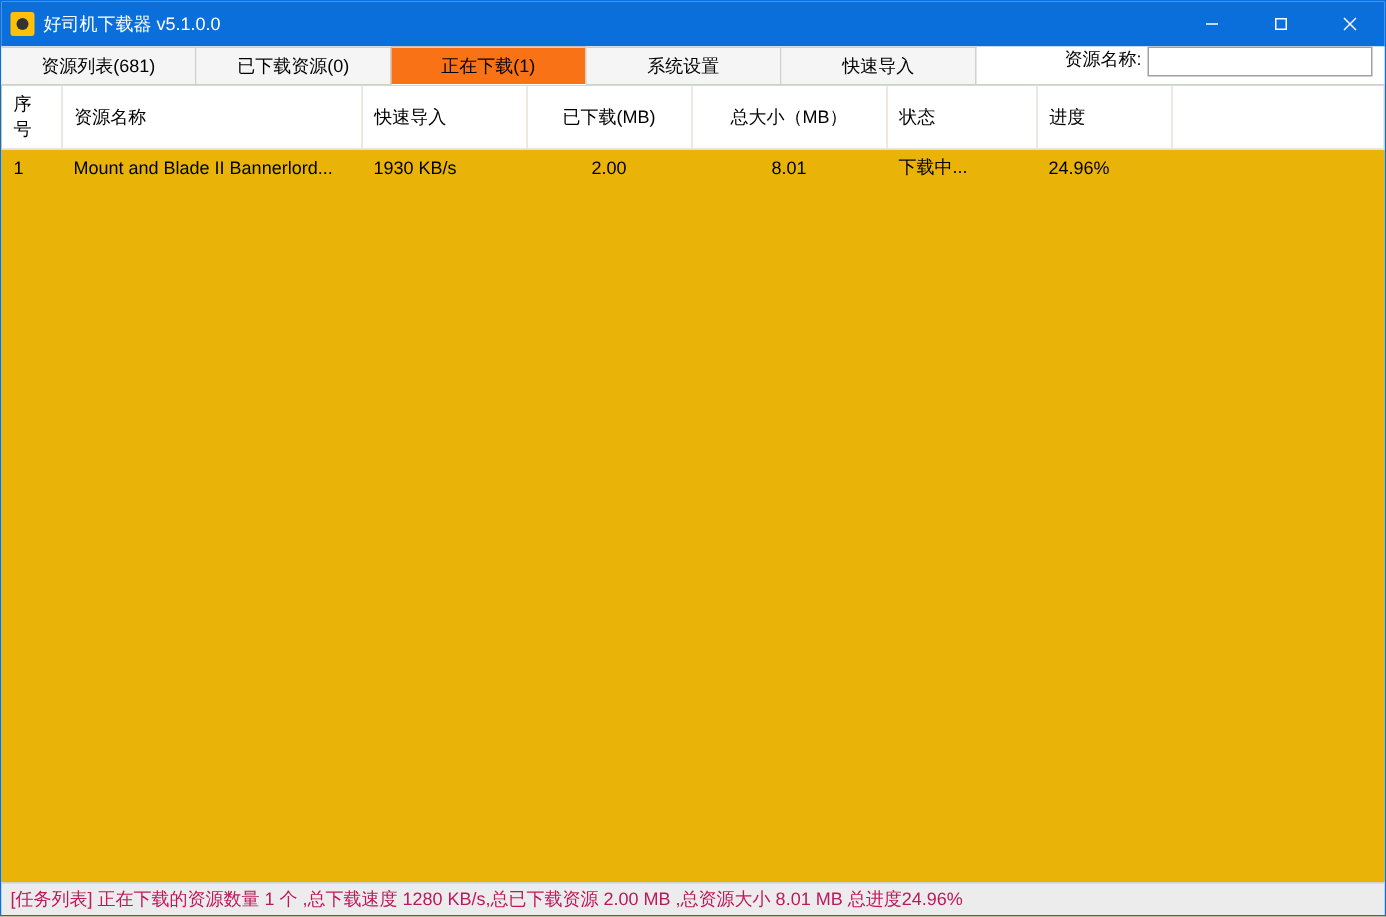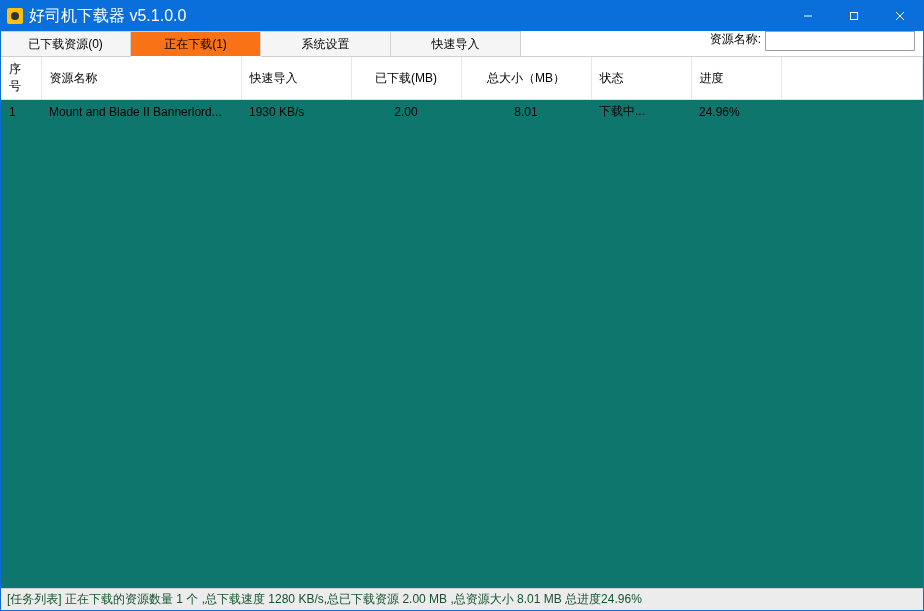--- a/index.html
+++ b/index.html
@@ -1,36 +1,36 @@
 <!DOCTYPE html>
 <html><head>
 <meta charset="utf-8">
 <style>
 * { margin: 0; padding: 0; box-sizing: border-box; }
 body { font-family: "Microsoft YaHei", "SimSun", sans-serif; font-size: 12px; background: #fff; }
 .window { width: 924px; height: 611px; border: 1px solid #0a6edb; display: flex; flex-direction: column; }
 .titlebar { height: 30px; background: #0a6edb; display: flex; align-items: center; color: #fff; padding-left: 6px; }
 .app-icon { width: 16px; height: 16px; background: #FFC107; border-radius: 2px; margin-right: 6px; display: flex; align-items: center; justify-content: center; }
 .app-icon svg { width: 12px; height: 12px; }
-.title-text { flex: 1; font-size: 16px; }
+.title-text { flex: 1; font-size: 12px; }
 .window-controls { display: flex; height: 100%; }
 .win-btn { width: 46px; height: 100%; display: flex; align-items: center; justify-content: center; color: #fff; cursor: pointer; }
 .toolbar { height: 26px; background: #fff; border-bottom: 1px solid #d0d0d0; display: flex; }
 .tabs { display: flex; flex: 1; }
 .tab { padding: 0 20px; display: flex; align-items: center; justify-content: center; border-right: 1px solid #d0d0d0; cursor: pointer; min-width: 130px; background: #f5f5f5; border-top: 1px solid #d0d0d0; }
 .tab.active { background: #f97316; border-bottom: 1px solid #fff; margin-bottom: -1px; }
 .search-area { display: flex; align-items: flex-start; padding: 0 8px; gap: 4px; }
 .search-label { white-space: nowrap; }
 .search-input { width: 150px; height: 20px; border: 1px solid #a0a0a0; padding: 0 4px; }
-.content { flex: 1; overflow: auto; background: #0f766e; }
+.content { flex: 1; overflow: auto; background: #eab308; }
 table { width: 100%; border-collapse: collapse; }
 thead th { text-align: left; font-weight: normal; padding: 4px 8px; border-bottom: 1px solid #e0e0e0; border-right: 1px solid #e8e8e8; background: #fff; height: 24px; }
 tbody td { padding: 3px 8px; white-space: nowrap; overflow: hidden; text-overflow: ellipsis; }
 th.r, td.r { text-align: center; }
-.statusbar { height: 22px; background: #ececec; border-top: 1px solid #d0d0d0; display: flex; align-items: center; padding: 0 6px; font-size: 12px; color: #14532d; }
+.statusbar { height: 22px; background: #ececec; border-top: 1px solid #d0d0d0; display: flex; align-items: center; padding: 0 6px; font-size: 12px; color: #be185d; }
 .col-idx{width:40px;} .col-name{width:200px;max-width:200px;} .col-speed{width:110px;} .col-dl{width:110px;} .col-total{width:130px;} .col-status{width:100px;} .col-prog{width:90px;}
 </style>
 </head>
 <body>
 
 <div class="window">
   <div class="titlebar">
     <div class="app-icon">
       <svg viewBox="0 0 12 12">
           <circle cx="6" cy="6" r="4" fill="#333"></circle>
@@ -52,20 +52,21 @@
         <svg width="10" height="10" viewBox="0 0 10 10">
             <line x1="1" y1="1" x2="9" y2="9" stroke="#fff" stroke-width="1"></line>
             <line x1="9" y1="1" x2="1" y2="9" stroke="#fff" stroke-width="1"></line>
           </svg>
       </div>
     </div>
   </div>
 
   <div class="toolbar">
     <div class="tabs">
+      <div class="tab">资源列表(681)</div>
       <div class="tab">已下载资源(0)</div>
       <div class="tab active">正在下载(1)</div>
       <div class="tab">系统设置</div>
       <div class="tab">快速导入</div>
     </div>
     <div class="search-area">
       <span class="search-label">资源名称:</span>
       <input class="search-input" type="text" style="">
     </div>
   </div>

